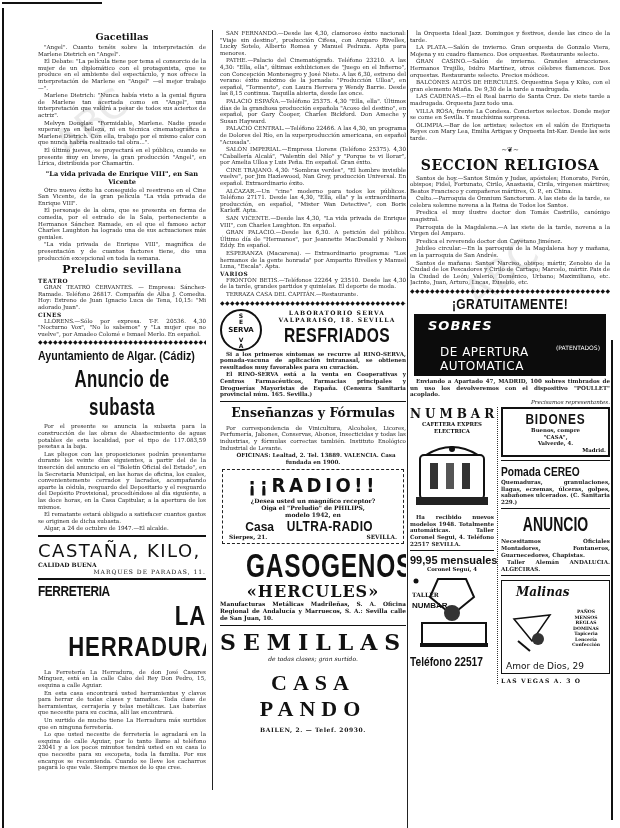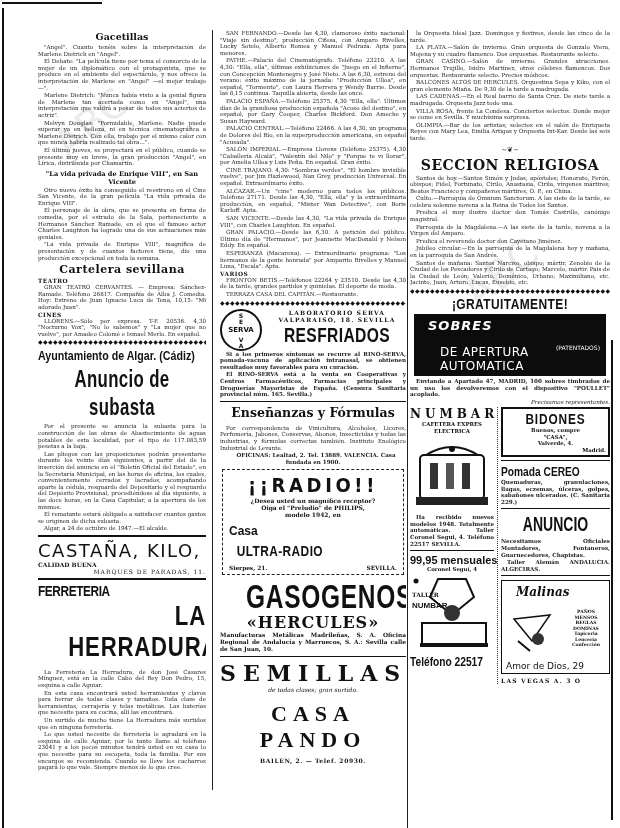--- a/index.html
+++ b/index.html
@@ -38,21 +38,21 @@
   .serva-logo { width: 42px; height: 42px; border-radius: 50%; border: 2px solid #111; position: relative; flex-shrink: 0; display: flex; align-items: center; justify-content: center; }
   .serva-logo .h { position: absolute; font-size: 7px; font-weight: bold; font-family: "DejaVu Sans", sans-serif; }
   .serva-logo .v { position: absolute; font-size: 6px; font-weight: bold; writing-mode: vertical-rl; text-orientation: upright; letter-spacing: -1px; font-family: "DejaVu Sans", sans-serif; }
   .serva-right { flex: 1; text-align: center; }
   .lab { font-size: 6px; font-weight: bold; letter-spacing: 1.2px; }
   .resfriados { font-family: "Liberation Sans", sans-serif; font-size: 20px; font-weight: bold; transform: scaleX(0.78); letter-spacing: 0.5px; margin-top: 1px; }
   .ensen { font-family: "DejaVu Serif", serif; font-size: 12.5px; font-weight: bold; text-align: center; margin: 2px 0 5px; }
   .radio-box { border: 1px dashed #222; padding: 3px 6px; margin: 4px 2px; }
   .radio-h { font-family: "DejaVu Sans", sans-serif; font-size: 20px; font-weight: bold; letter-spacing: 4px; text-align: center; transform: scaleX(0.9); }
   .radio-t { font-size: 6px; font-weight: bold; text-align: center; line-height: 7px; }
-  .radio-casa { display: flex; align-items: baseline; justify-content: center; gap: 5px; margin: 6px 0; flex-direction: column; }
+  .radio-casa { display: flex; align-items: baseline; justify-content: center; gap: 5px; margin: 0 0; }
   .radio-casa .a { font-size: 12px; font-weight: bold; font-family: "Liberation Sans", sans-serif; }
   .radio-casa .b { font-size: 14px; font-weight: bold; font-family: "Liberation Sans", sans-serif; letter-spacing: 0.5px; transform: scaleX(0.85); }
   .radio-foot { display: flex; justify-content: space-between; font-size: 5.8px; font-weight: bold; }
   .gaso { font-family: "Liberation Sans", sans-serif; font-size: 34px; font-weight: bold; text-align: center; transform: scaleX(0.72); letter-spacing: 1px; line-height: 34px; margin-top: 3px; }
   .hercules { font-family: "DejaVu Serif", serif; font-size: 16px; font-weight: bold; text-align: center; letter-spacing: 1px; }
   .gaso-t { font-size: 5.8px; font-weight: bold; text-align: justify; line-height: 6.8px; }
   .semillas { font-family: "DejaVu Serif", serif; font-size: 22px; font-weight: bold; letter-spacing: 7px; text-align: center; margin-top: 3px; }
   .semillas-sub { font-size: 6px; text-align: center; font-style: italic; }
   .pando { font-family: Liberation Serif, serif; font-size: 22px; font-weight: bold; letter-spacing: 6px; text-align: center; margin-top: 8px; }
   .pando-sub { font-size: 6px; text-align: center; font-weight: bold; letter-spacing: 0.6px; margin-top: 4px; }
@@ -104,21 +104,21 @@
     <div class="h-sub">Gacetillas</div>
     <p class="t">"Angel". Cuanto tenéis sobre la interpretación de Marlene Dietrich en "Angel".</p>
     <p class="t">El Debate: "La película tiene por tema el consorcio de la mujer de un diplomático con el protagonista, que se produce en el ambiente del espectáculo, y nos ofrece la interpretación de Marlene en "Angel" —el mejor trabajo—".</p>
     <p class="t">Marlene Dietrich: "Nunca había visto a la genial figura de Marlene tan acertada como en "Angel", una interpretación que valdrá a pesar de todos sus aciertos de actriz".</p>
     <p class="t">Melvyn Douglas: "Formidable, Marlene. Nadie puede superar ya en belleza, ni en técnica cinematográfica a Marlene Dietrich. Con ella, trabajo por el mismo calor con que nunca habría realizado tal obra...".</p>
     <p class="t">El último jueves, se proyectará en el público, cuando se presente muy en breve, la gran producción "Angel", en Lírica, distribuida por Chamartín.</p>
     <div class="h-mid">"La vida privada de Enrique VIII", en San Vicente</div>
     <p class="t">Otro nuevo éxito ha conseguido el reestreno en el Cine San Vicente, de la gran película "La vida privada de Enrique VIII".</p>
     <p class="t">El personaje de la obra, que se presenta en forma de comedia, por el estrado de la Sala, perteneciente a Hermanos Sánchez Ramade, en el que el famoso actor Charles Laughton ha logrado una de sus actuaciones más geniales.</p>
     <p class="t">"La vida privada de Enrique VIII", magnífica de presentación y de cuantos factores tiene, dio una producción excepcional en toda la semana.</p>
-    <div class="h-cart">Cartelera sevillana</div>
+    <div class="h-cart">Preludio sevillana</div>
     <div class="lbl">TEATRO</div>
     <p class="t">GRAN TEATRO CERVANTES. — Empresa: Sánchez-Ramade. Teléfono 26817. Compañía de Alba J. Comedia. Hoy: Estreno de Juan Ignacio Luca de Tena, 10,15: "Mi adorado Juan".</p>
     <div class="lbl">CINES</div>
     <p class="t">LLORENS.—Sólo por expresa. T-F. 20536. 4,30 "Nocturno Vox", "No lo sabemos" y "La mujer que no vuelve", por Amadeo Colomé e Ismael Merlo. En español.</p>
     <div class="dotrow">◆◆◆◆◆◆◆◆◆◆◆◆◆◆◆◆◆◆◆◆◆◆◆◆◆◆◆◆◆◆◆◆◆◆◆◆</div>
     <div class="ayto">Ayuntamiento de Algar. (Cádiz)</div>
     <div class="anuncio">Anuncio de subasta</div>
     <p class="t">Por el presente se anuncia la subasta para la construcción de las obras de Abastecimiento de aguas potables de esta localidad, por el tipo de 117.083,59 pesetas a la baja.</p>
     <p class="t">Las pliegos con las proposiciones podrán presentarse durante los veinte días siguientes, a partir del de la inserción del anuncio en el "Boletín Oficial del Estado", en la Secretaría Municipal, en las horas de oficina, los cuales, convenientemente cerrados y lacrados, acompañando aparte la cédula, resguardo del Depositario y el resguardo del Depósito Provisional, procediéndose al día siguiente, a las doce horas, en la Casa Capitular, a la apertura de los mismos.</p>
     <p class="t">El rematante estará obligado a satisfacer cuantos gastos se originen de dicha subasta.</p>

